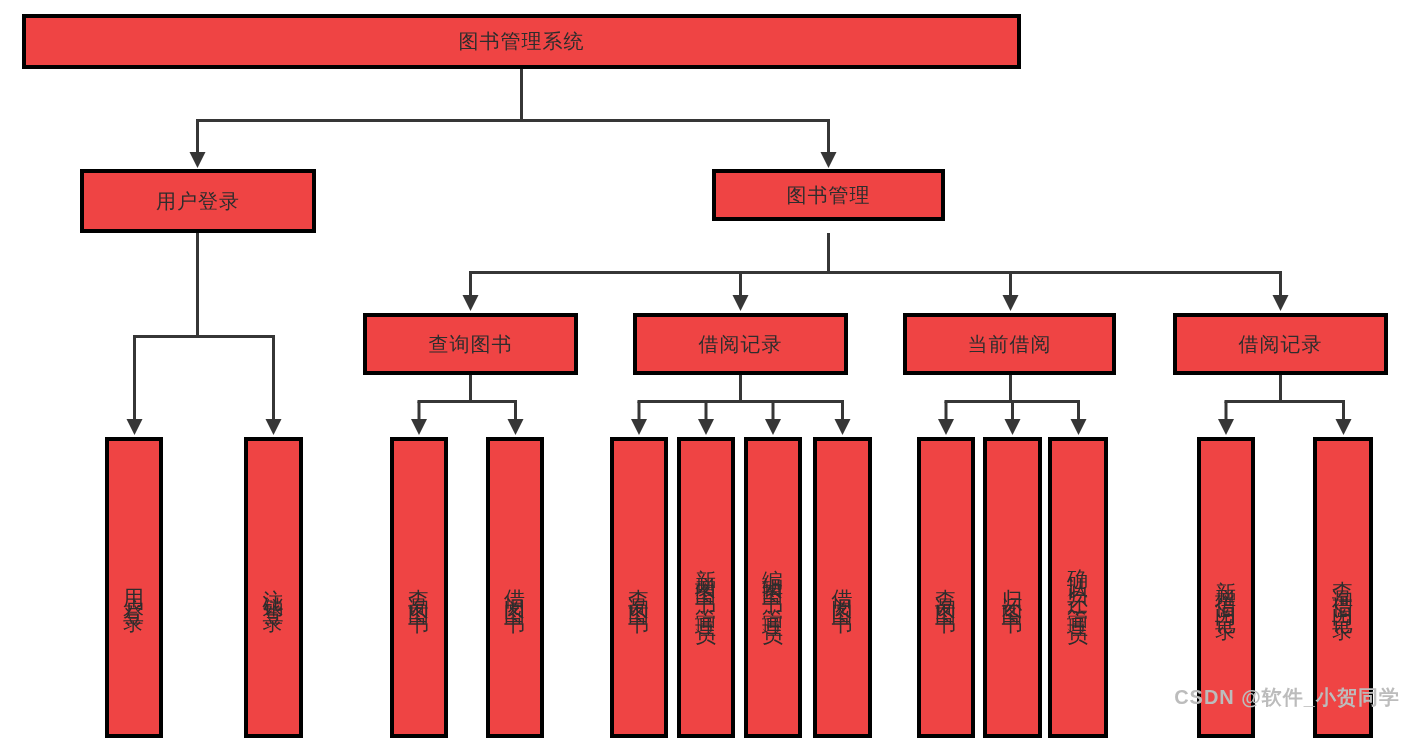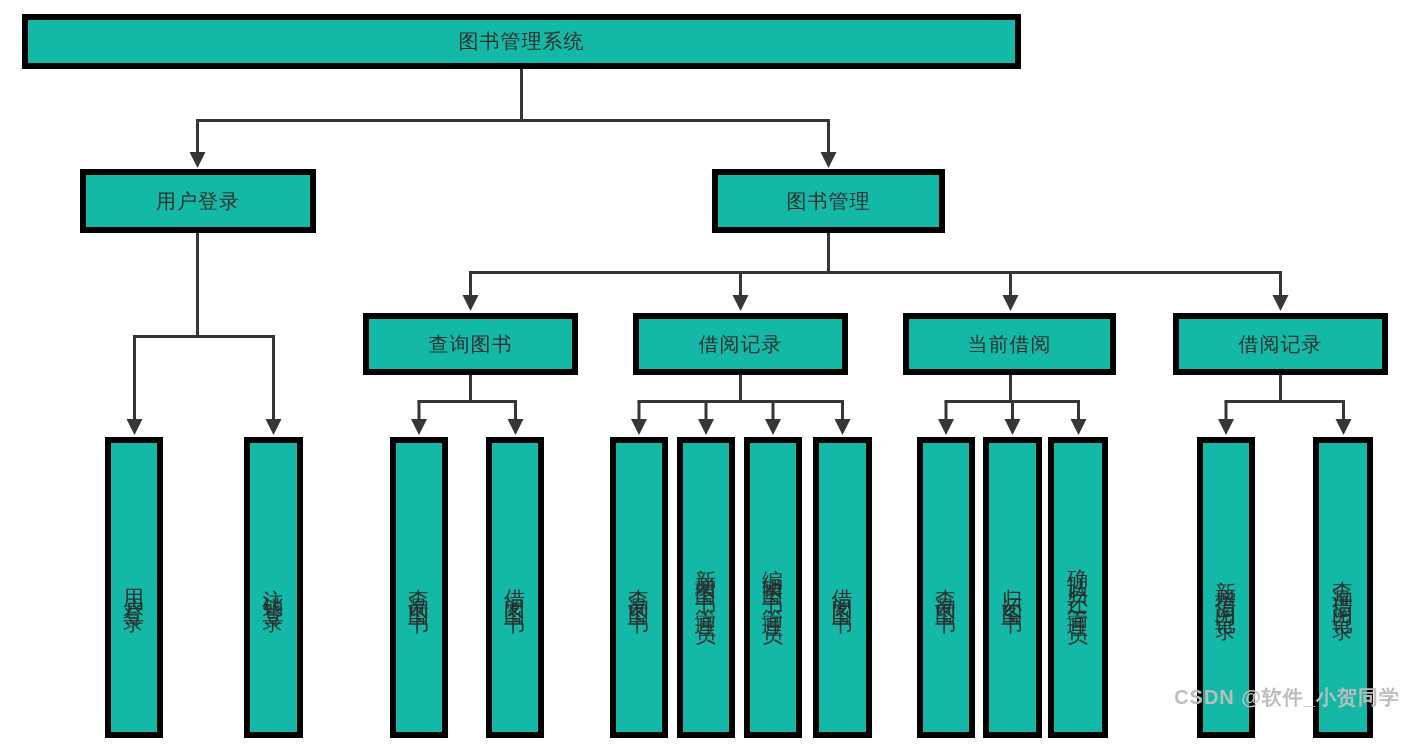--- a/index.html
+++ b/index.html
@@ -12,22 +12,22 @@
     overflow: hidden;
   }
   .edges {
     position: absolute;
     left: 0; top: 0;
     z-index: 1;
   }
   .box {
     position: absolute;
     box-sizing: border-box;
-    background: #14b8a6;
-    border: 6px solid #000000;
+    background: #ef4444;
+    border: 4px solid #000000;
     display: flex;
     align-items: center;
     justify-content: center;
     color: #2d2d2d;
     z-index: 2;
     text-align: right;
   }
   .hbox { font-size: 20px; letter-spacing: 1px; }
   .vbox .vt {
     writing-mode: vertical-rl;
@@ -121,21 +121,21 @@
     </g>
   </svg>
 
   <div class="box hbox" style="left:22px;top:14px;width:999px;height:55px">
     <span>图书管理系统</span>
   </div>
 
   <div class="box hbox" style="left:80px;top:169px;width:236px;height:64px">
     <span>用户登录</span>
   </div>
-  <div class="box hbox" style="left:712px;top:169px;width:233px;height:64px">
+  <div class="box hbox" style="left:712px;top:169px;width:233px;height:52px">
     <span>图书管理</span>
   </div>
 
   <div class="box hbox" style="left:363px;top:313px;width:215px;height:62px">
     <span>查询图书</span>
   </div>
   <div class="box hbox" style="left:633px;top:313px;width:215px;height:62px">
     <span>借阅记录</span>
   </div>
   <div class="box hbox" style="left:903px;top:313px;width:213px;height:62px">

